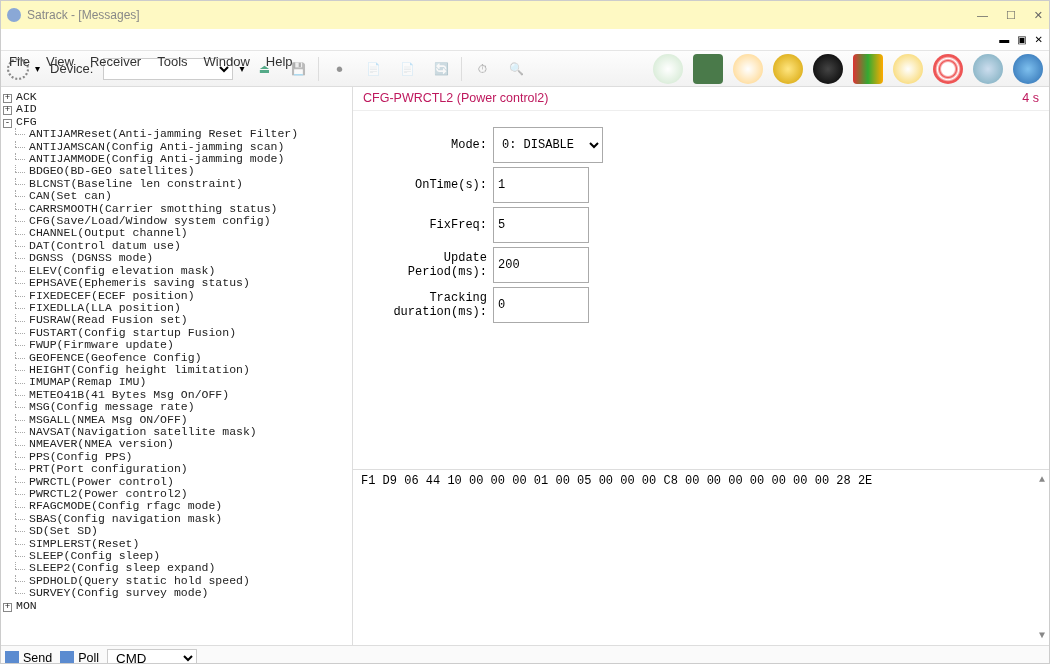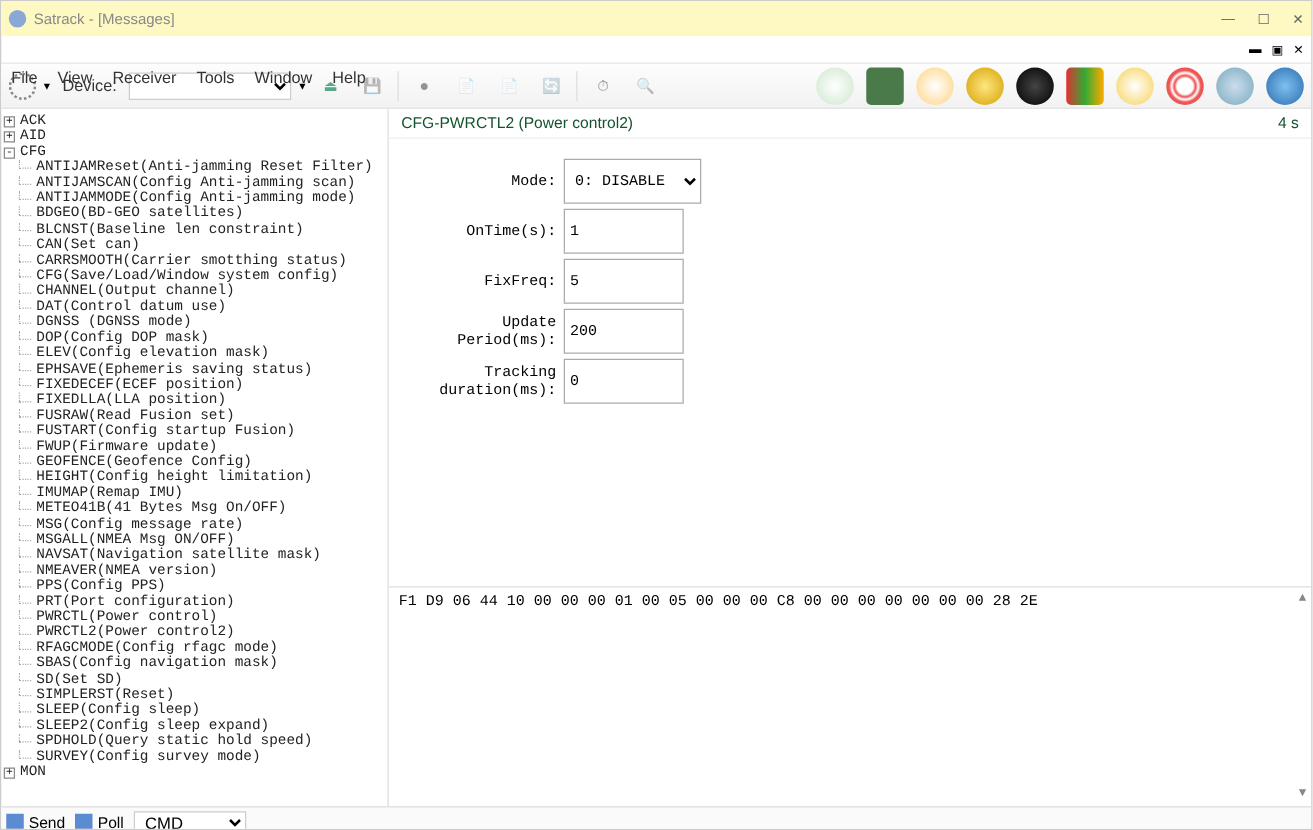--- a/index.html
+++ b/index.html
@@ -73,21 +73,21 @@
   width: 30px; height: 30px;
   border-radius: 50%;
   display: inline-block;
   margin-left: 4px;
 }
 .body-area {
   display: flex;
   height: 558px;
 }
 .tree-panel {
-  width: 310px;
+  width: 352px;
   border-right: 1px solid #ddd;
   overflow-y: auto;
   font-family: "Courier New", monospace;
   font-size: 11.5px;
   padding: 4px 2px;
   color: #222;
   line-height: 1.08;
 }
 .tree-root > div { white-space: nowrap; }
 .tree-expander {
@@ -117,21 +117,21 @@
 .content-panel {
   flex: 1;
   display: flex;
   flex-direction: column;
   position: relative;
 }
 .content-header {
   height: 24px;
   padding: 4px 10px;
   font-size: 12.5px;
-  color: #14532d;
+  color: #be185d;
   display: flex;
   justify-content: space-between;
   border-bottom: 1px solid #eee;
 }
 .form-area {
   padding: 16px 10px;
   font-family: "Courier New", monospace;
   font-size: 12px;
 }
 .form-row {
@@ -262,21 +262,20 @@
         <div class="tree-child">ANTIJAMSCAN(Config Anti-jamming scan)</div>
         <div class="tree-child">ANTIJAMMODE(Config Anti-jamming mode)</div>
         <div class="tree-child">BDGEO(BD-GEO satellites)</div>
         <div class="tree-child">BLCNST(Baseline len constraint)</div>
         <div class="tree-child">CAN(Set can)</div>
         <div class="tree-child">CARRSMOOTH(Carrier smotthing status)</div>
         <div class="tree-child">CFG(Save/Load/Window system config)</div>
         <div class="tree-child">CHANNEL(Output channel)</div>
         <div class="tree-child">DAT(Control datum use)</div>
         <div class="tree-child">DGNSS (DGNSS mode)</div>
-        <div class="tree-child">DOP(Config DOP mask)</div>
         <div class="tree-child">ELEV(Config elevation mask)</div>
         <div class="tree-child">EPHSAVE(Ephemeris saving status)</div>
         <div class="tree-child">FIXEDECEF(ECEF position)</div>
         <div class="tree-child">FIXEDLLA(LLA position)</div>
         <div class="tree-child">FUSRAW(Read Fusion set)</div>
         <div class="tree-child">FUSTART(Config startup Fusion)</div>
         <div class="tree-child">FWUP(Firmware update)</div>
         <div class="tree-child">GEOFENCE(Geofence Config)</div>
         <div class="tree-child">HEIGHT(Config height limitation)</div>
         <div class="tree-child">IMUMAP(Remap IMU)</div>

